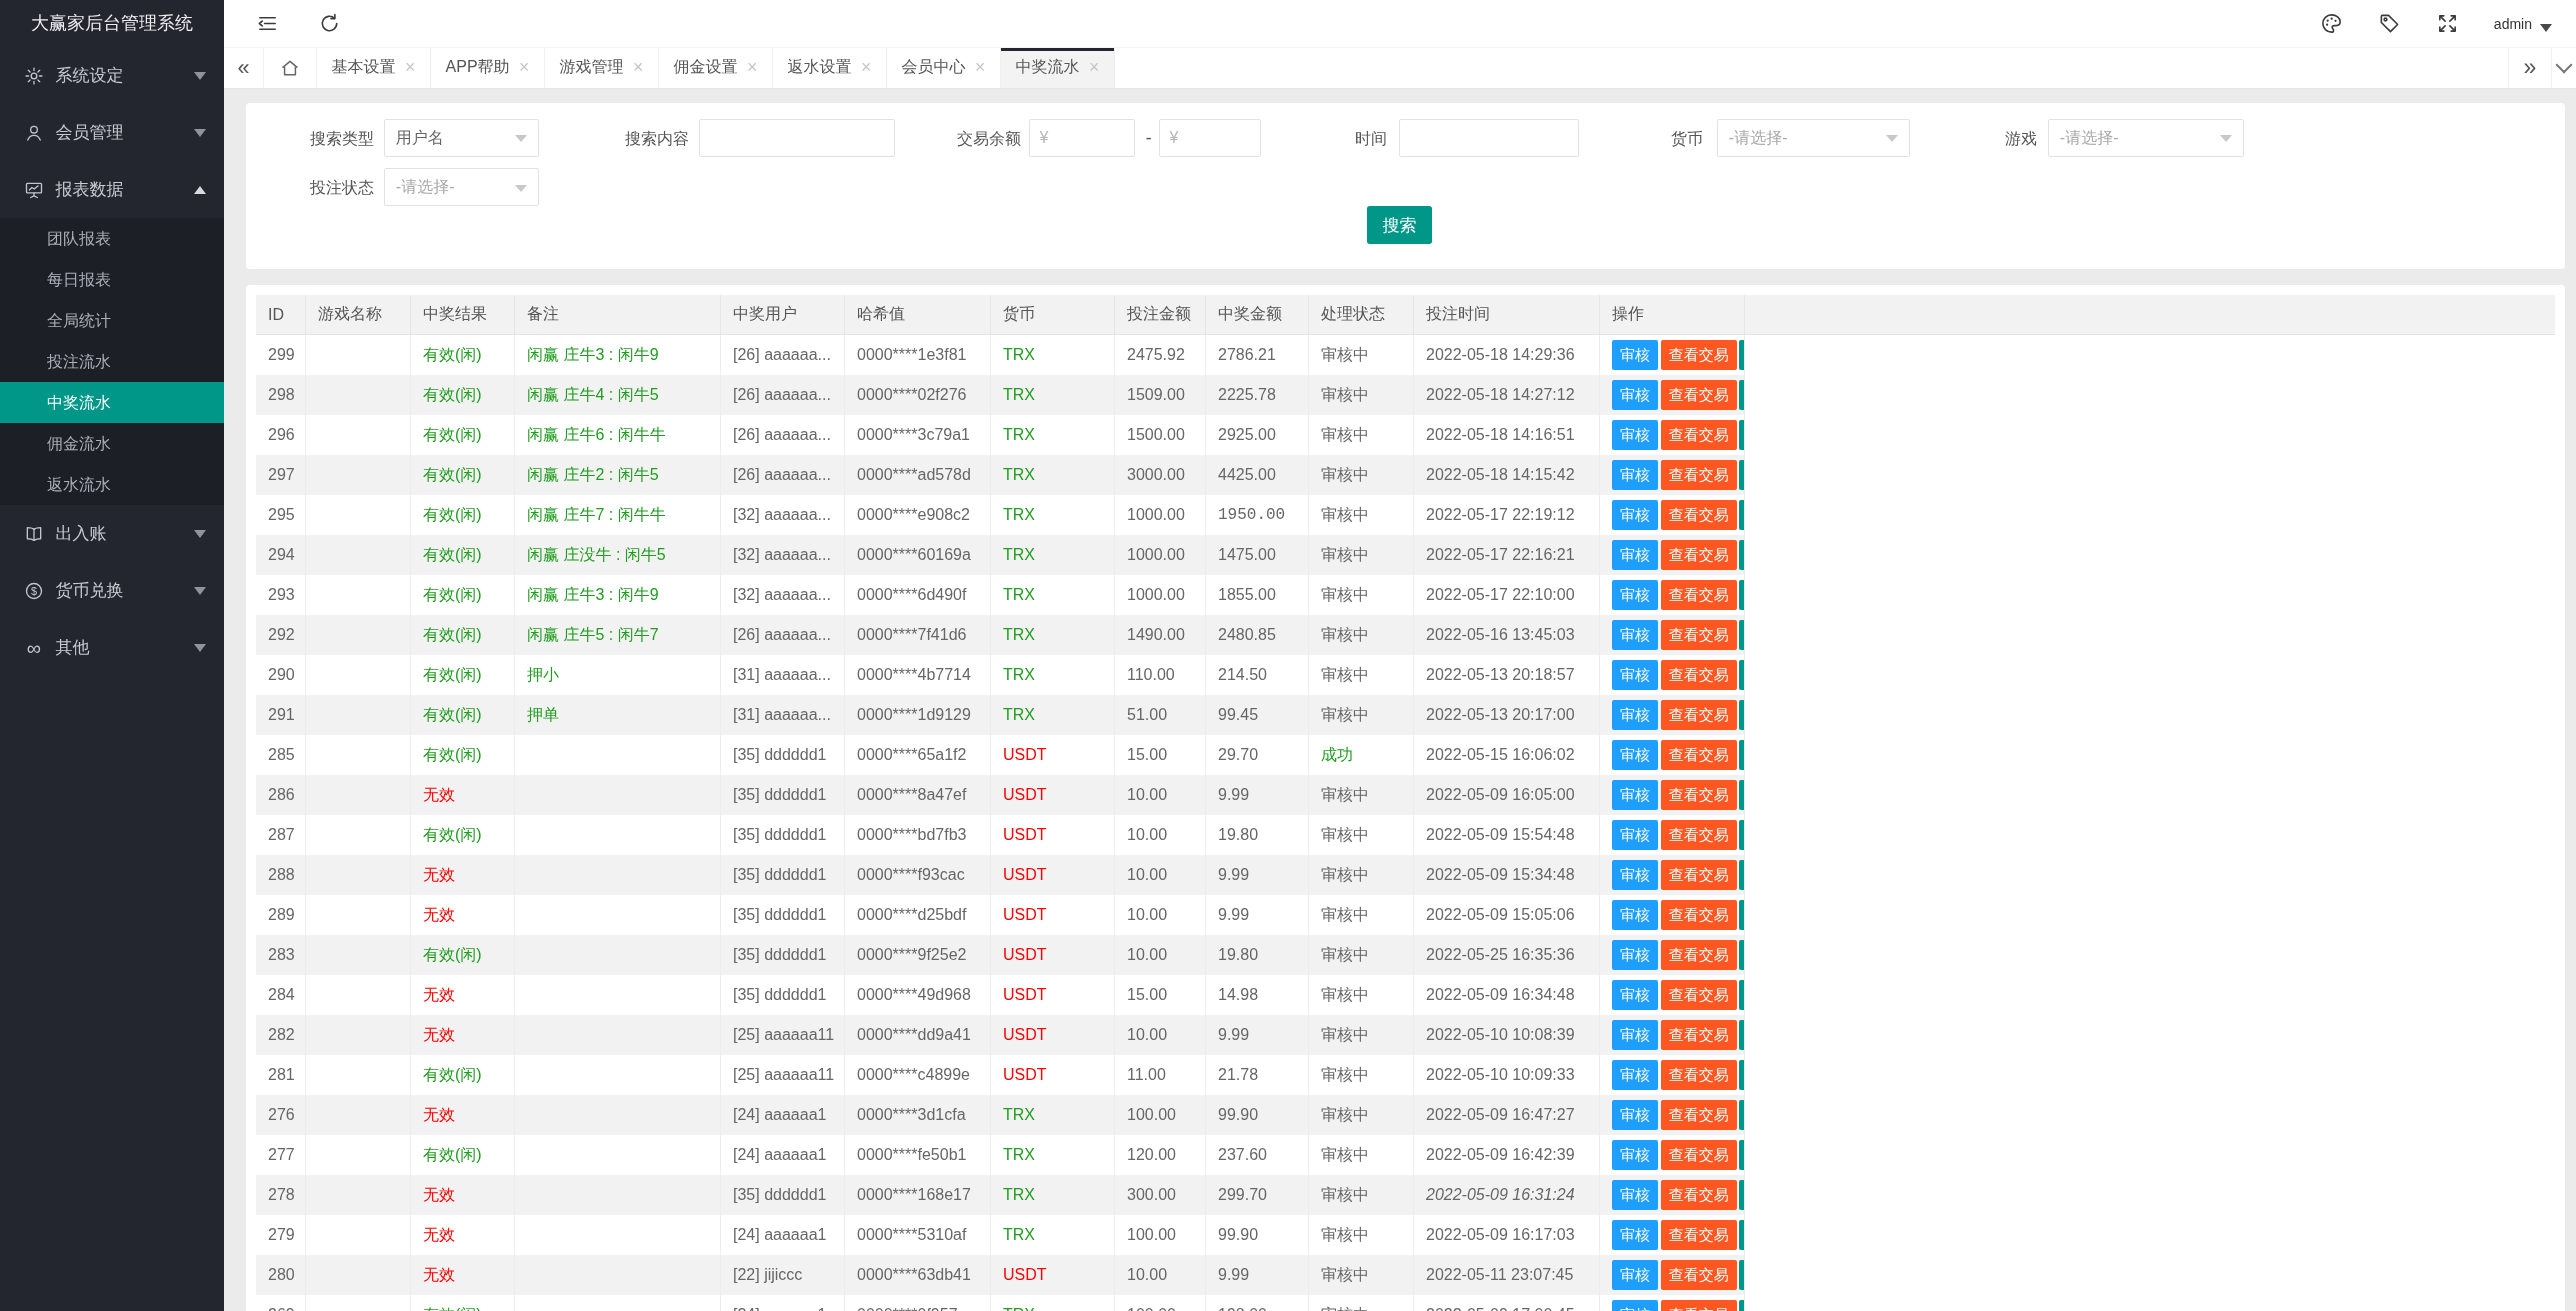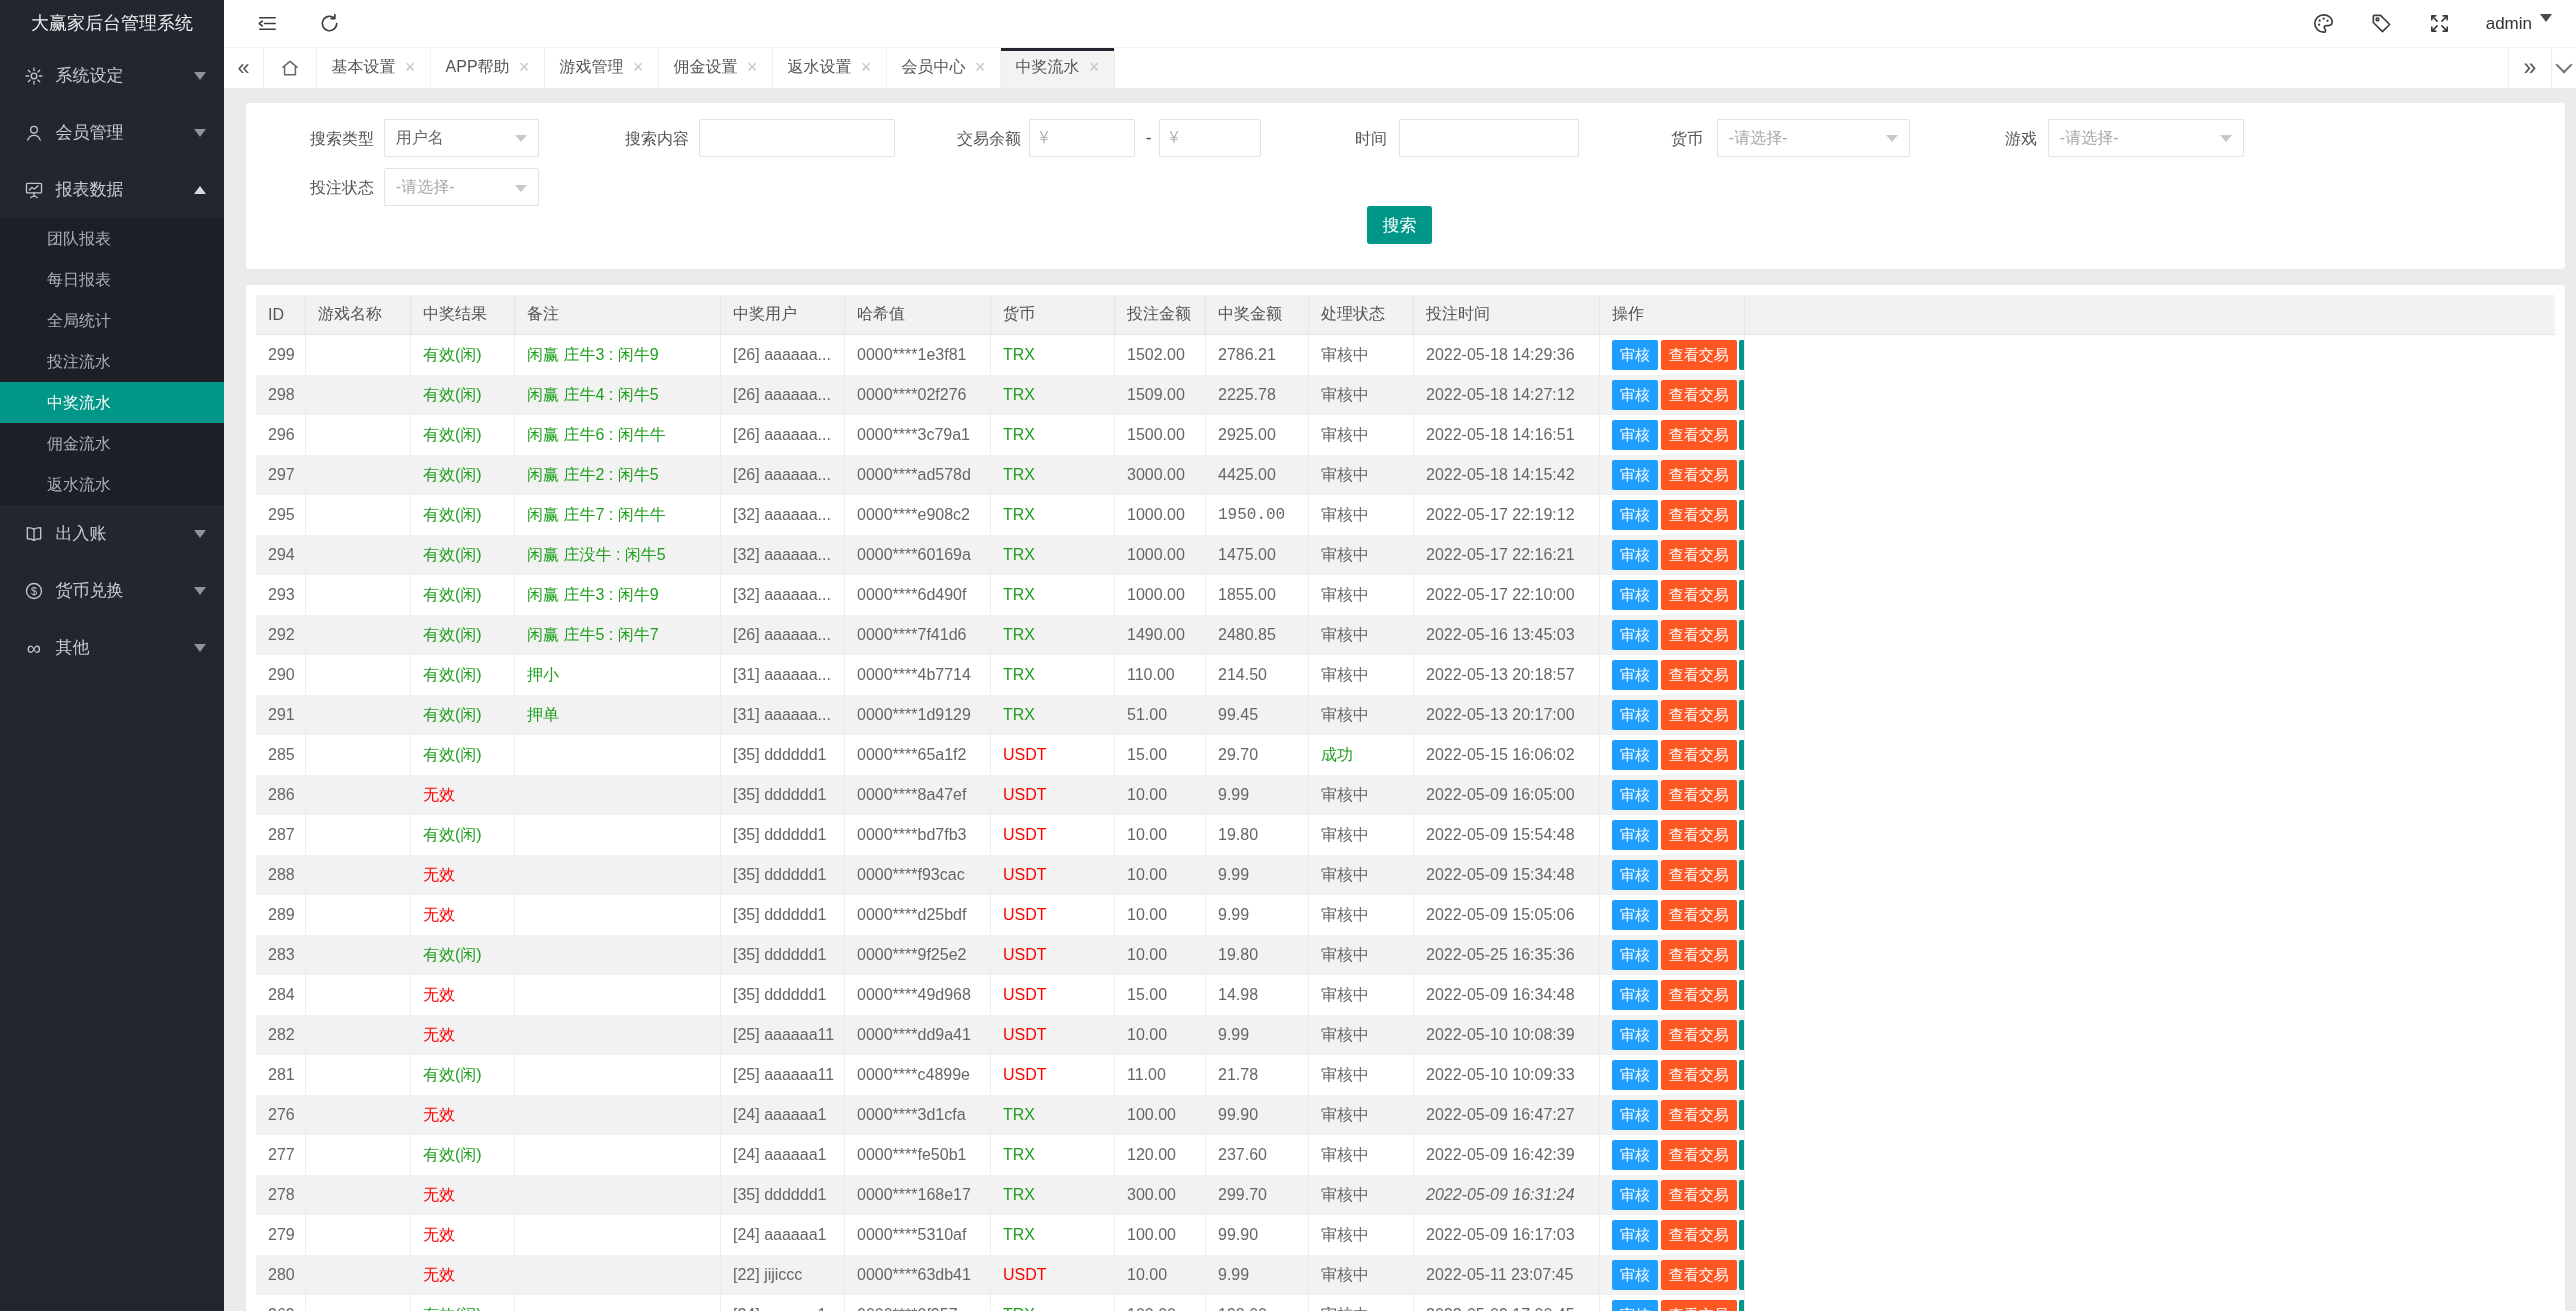--- a/index.html
+++ b/index.html
@@ -22,21 +22,21 @@
   .submenu-item{height:41px;line-height:41px;padding-left:47px;color:#abafb7;font-size:16px;cursor:pointer}
   .submenu-item.active{background:#009688;color:#fff}
   
   .topbar{position:absolute;left:224px;top:0;right:0;height:47px;background:#fff;display:flex;align-items:center;border-bottom:0.7px solid #f4f4f4;z-index:4}
   .tb-ic{display:inline-flex;cursor:pointer}
   .tb-ic svg{width:23px;height:23px;stroke:#3c3c3c;fill:none;stroke-width:1.7;stroke-linecap:round;stroke-linejoin:round}
   .tb-ic svg .dot{fill:#3c3c3c;stroke:none}
   .ic-collapse{margin-left:32px}
   .ic-refresh{margin-left:39px}
   .topbar-right{margin-left:auto;display:flex;align-items:center;gap:35px;padding-right:24px}
-  .admin{display:flex;align-items:flex-start;gap:8px;font-size:17px;color:#333;cursor:pointer}
+  .admin{display:flex;align-items:flex-end;gap:8px;font-size:14px;color:#333;cursor:pointer}
   .caret{width:0;height:0;border-left:6.8px solid transparent;border-right:6.8px solid transparent;border-top:8px solid #4a4a4a}
   
   .tabbar{position:absolute;left:224px;top:47px;right:0;height:41px;background:#fff;border-bottom:0.7px solid #e6e6e6;display:flex;align-items:stretch;z-index:3}
   .tb-btn{width:39px;display:flex;align-items:center;justify-content:center;border-right:0.7px solid #efefef;color:#555;font-size:21.6px;cursor:pointer}
   .tab-home{width:52px;display:flex;align-items:center;justify-content:center;border-right:0.7px solid #efefef;cursor:pointer}
   .tab-home svg{width:20px;height:20px;stroke:#666;fill:none;stroke-width:1.8;stroke-linejoin:round}
   .tab{width:113px;display:flex;align-items:center;justify-content:center;border-right:0.7px solid #efefef;font-size:16px;color:#555;position:relative;cursor:pointer;white-space:nowrap}
   .tab .x{margin-left:9.5px;color:#c4c4c4;font-size:17.6px;line-height:1}
   .tab.active{background:#f3f3f3}
   .tab.active::before{content:"";position:absolute;top:0;left:0;right:0;height:4px;background:#23262e}
@@ -292,21 +292,21 @@
       </div>
     <div id="tbody">
         <div class="tr">
           <div class="td" style="width: 50px;">299</div>
           <div class="td" style="width: 105px;"></div>
           <div class="td green" style="width: 104px;">有效(闲)</div>
           <div class="td green" style="width: 206px;">闲赢 庄牛3 : 闲牛9</div>
           <div class="td" style="width: 124px;">[26] aaaaaa...</div>
           <div class="td" style="width: 146px;">0000****1e3f81</div>
           <div class="td green" style="width: 124px;">TRX</div>
-          <div class="td" style="width: 91px;">1502.00</div>
+          <div class="td" style="width: 91px;">2475.92</div>
           <div class="td" style="width: 103px;">2786.21</div>
           <div class="td" style="width: 105px;">审核中</div>
           <div class="td" style="width: 186px;">2022-05-18 14:29:36</div>
           <div class="td" style="width: 145px;">
             <button class="btn btn-audit">审核</button>
             <button class="btn btn-view">查看交易</button>
             <button class="btn btn-detail">详情</button>
           </div>
           <div class="td filler"></div>
         </div>

